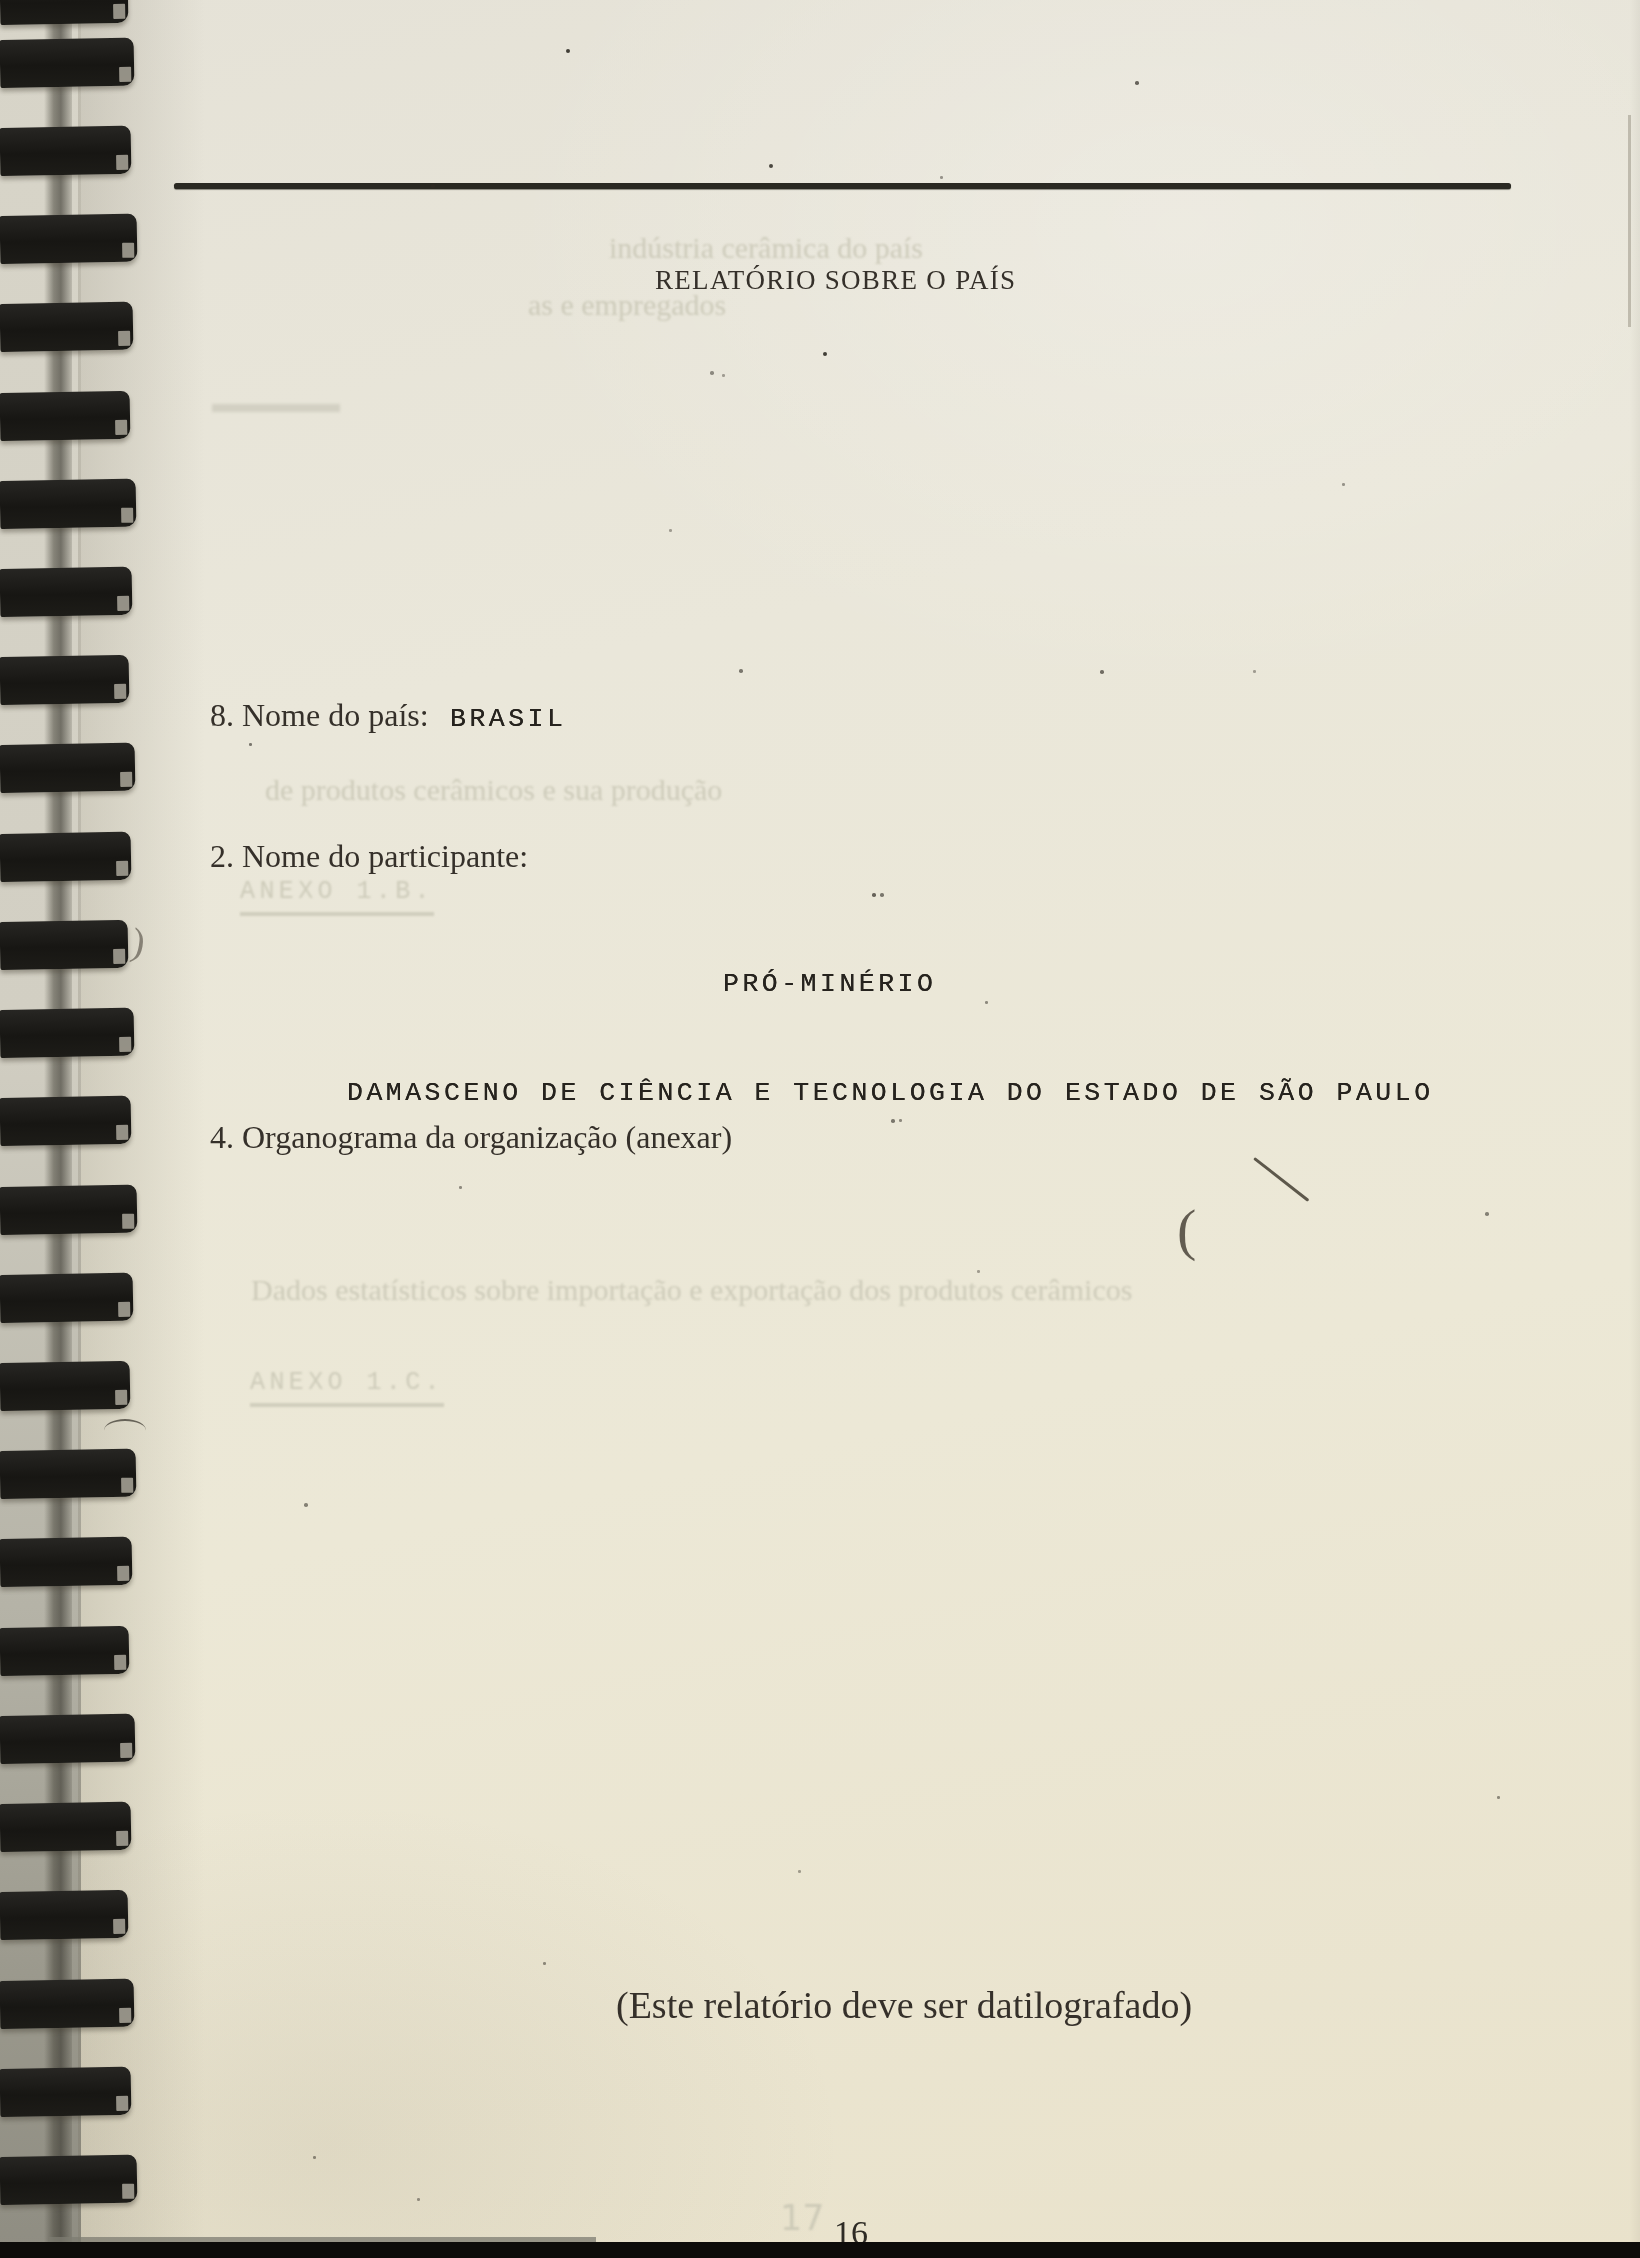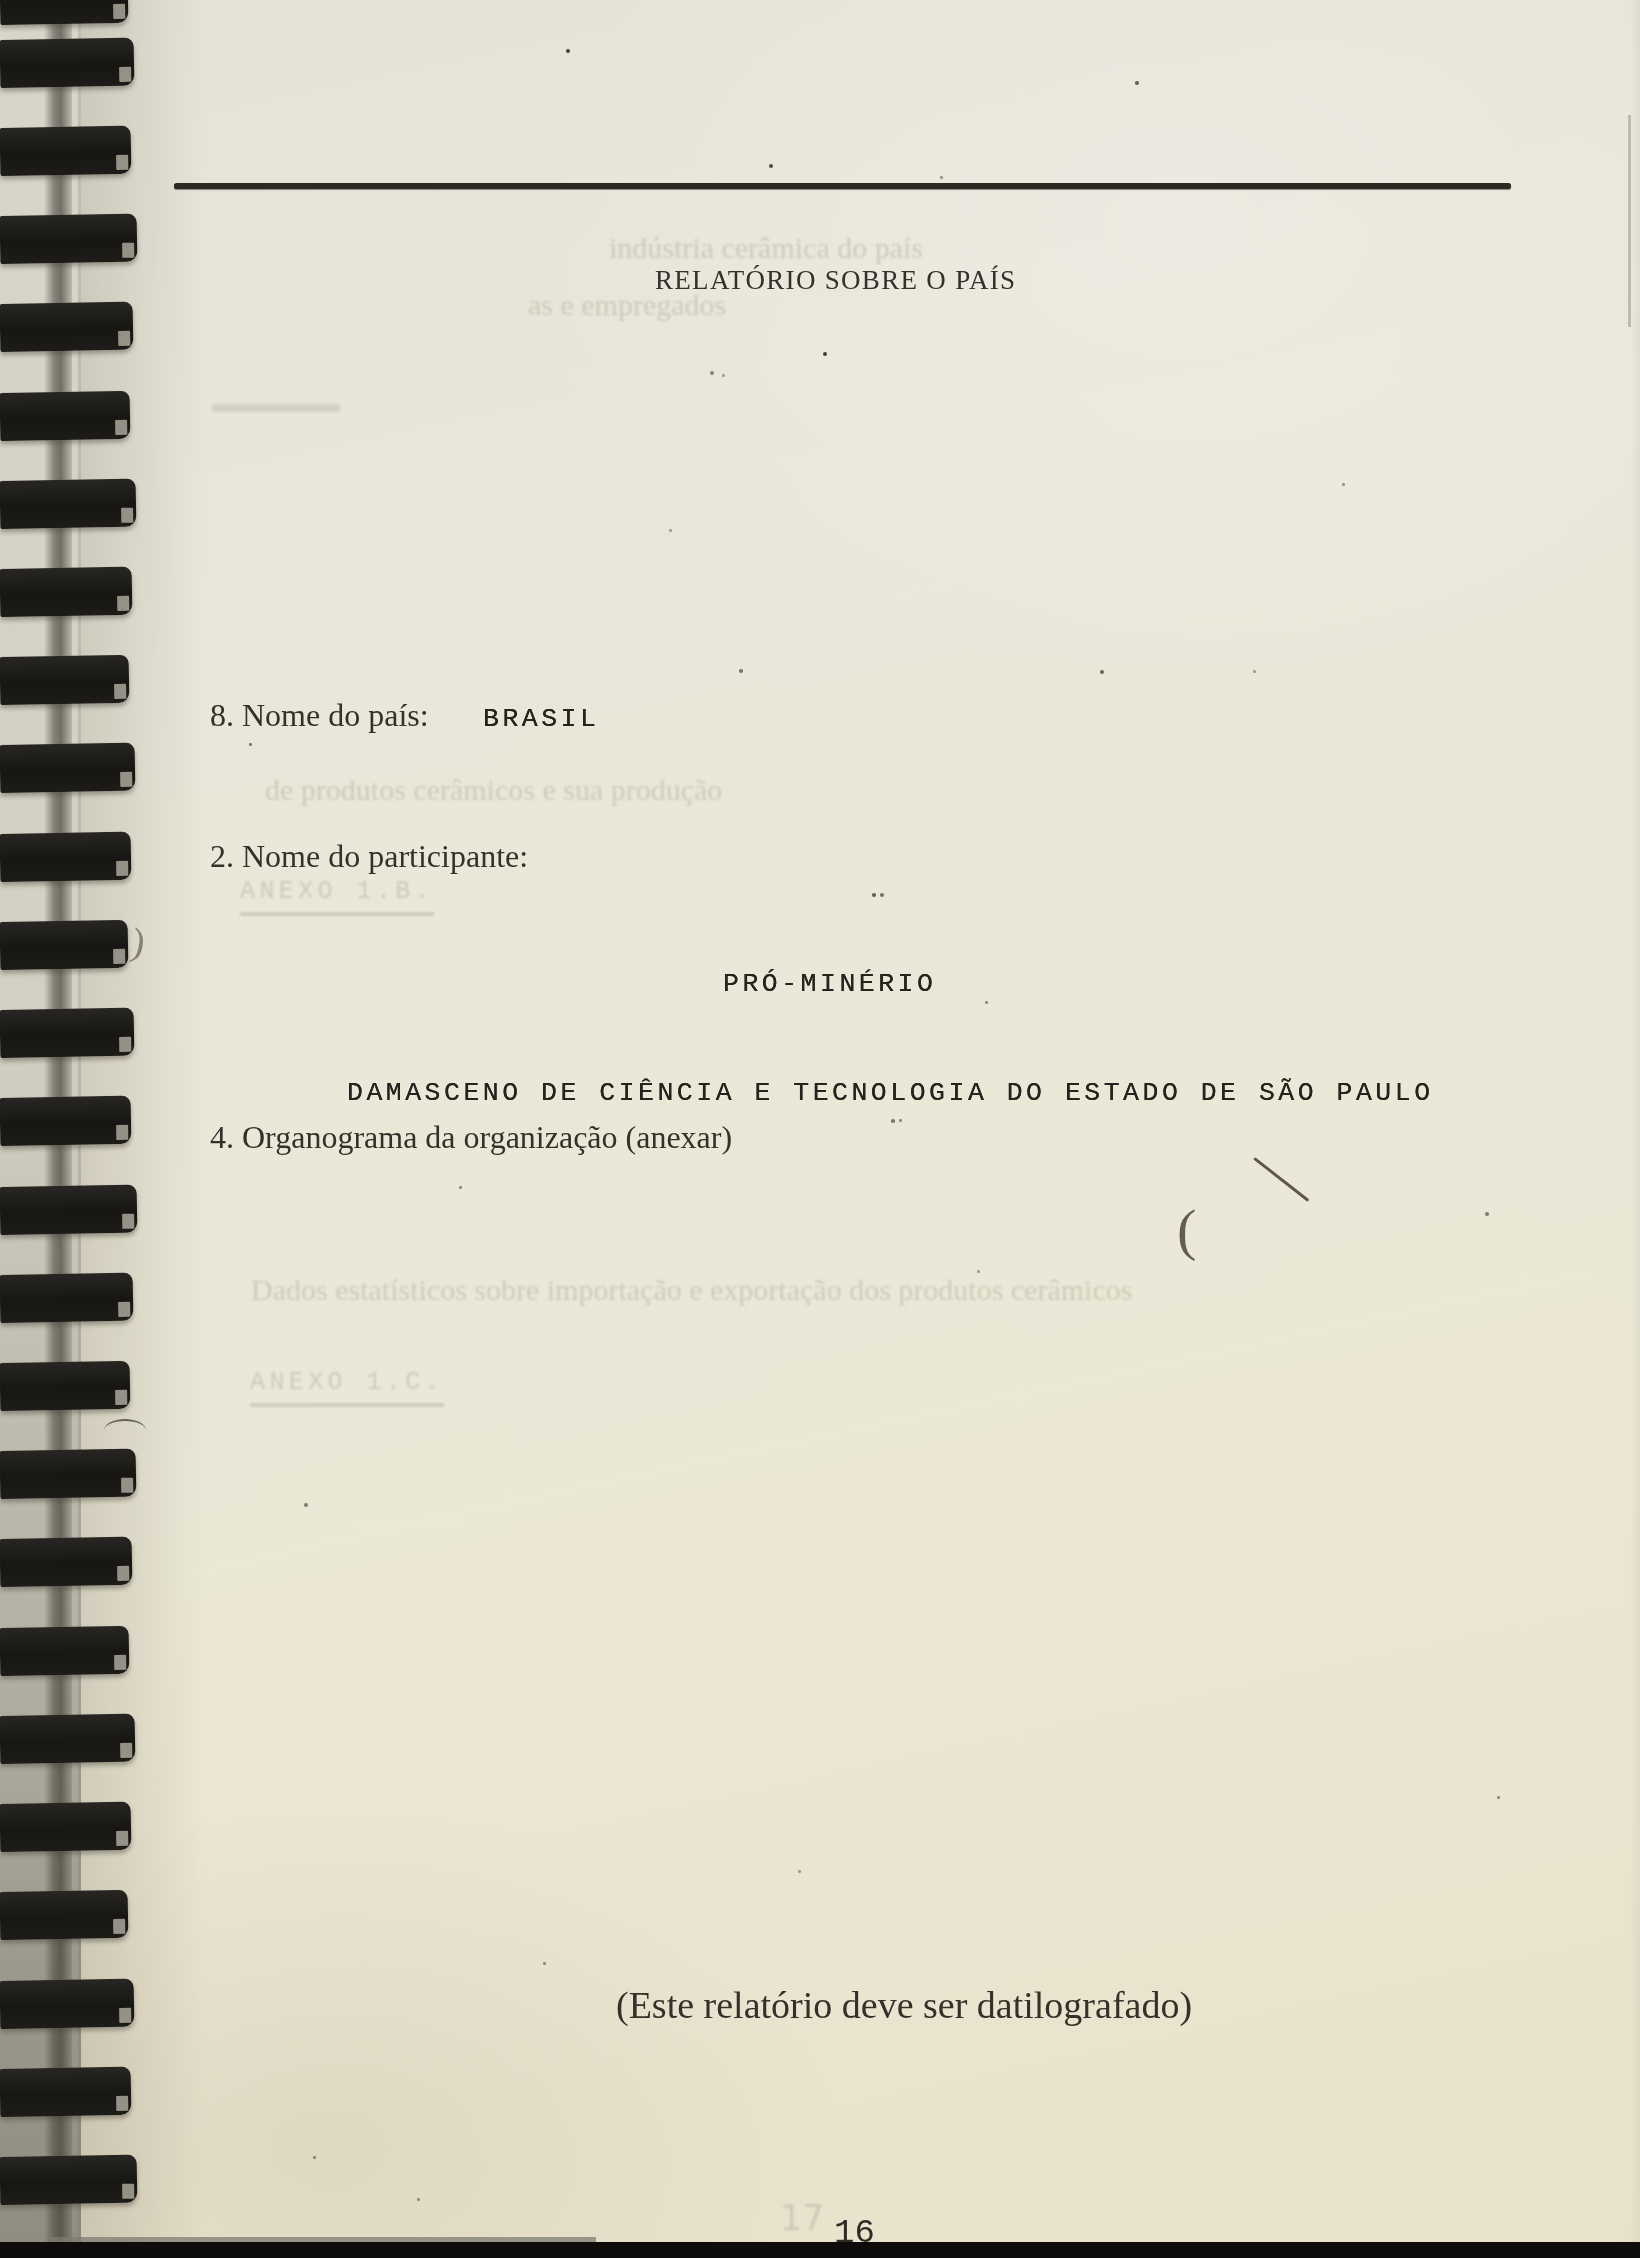--- a/index.html
+++ b/index.html
@@ -32,21 +32,21 @@
   
   .abs{position:absolute;z-index:4;}
   .print{font-family:"Liberation Serif", serif;color:#35302a;white-space:pre;}
   .type{font-family:"Liberation Mono","DejaVu Sans Mono",monospace;color:#26231e;
     font-size:26.5px;letter-spacing:3.5px;white-space:pre;text-shadow:0 0 0.4px #26231e;}
   .top-rule{left:174px;top:183px;width:1337px;height:6.2px;background:#2a2922;border-radius:2.6px;
     box-shadow:0 0.9px 0.9px rgba(42,41,34,0.5);z-index:4;}
   .title{left:655px;top:265px;font-size:27px;letter-spacing:1.3px;z-index:4;}
   .label{font-size:32px;}
   .footer-note{left:616px;top:1983px;font-size:38px;}
-  .page-num{left:834px;top:2214px;font-family:Liberation Mono, monospace;font-size:34px;color:#2e2b25;z-index:5;}
+  .page-num{left:834px;top:2214px;font-family:Liberation Serif, serif;font-size:34px;color:#2e2b25;z-index:5;}
   
   .ghost{color:#c6c4b2;opacity:.8;filter:blur(1px);z-index:3;white-space:pre;}
   .ghost-serif{font-family:"Liberation Serif",serif;font-size:30px;}
   .ghost-mono{font-family:"Liberation Mono","DejaVu Sans Mono",monospace;font-size:25px;letter-spacing:4.4px;
     border-bottom:4.4px solid rgba(198,196,178,0.9);padding-bottom:6.2px;}
   .ghost-num{font-family:"DejaVu Sans",sans-serif;font-size:35px;}
   .ghost-smudge{left:212px;top:404px;width:128px;height:8px;background:rgba(193,192,177,0.55);filter:blur(1.8px);z-index:3;}
   
   .mark{position:absolute;z-index:4;color:#403a30;}
   .mark-diag{left:1255px;top:1157px;width:69px;height:2.6px;background:#443e33;border-radius:2.6px;
@@ -104,21 +104,21 @@
   <div class="abs ghost ghost-serif" style="left:265px;top:773px">de produtos cerâmicos e sua produção</div>
   <div class="abs ghost ghost-mono" style="left:240px;top:877px">ANEXO 1.B.</div>
   <div class="abs ghost ghost-serif" style="left:251px;top:1273px">Dados estatísticos sobre importação e exportação dos produtos cerâmicos</div>
   <div class="abs ghost ghost-mono" style="left:250px;top:1368px">ANEXO 1.C.</div>
   <div class="abs ghost ghost-num" style="left:780px;top:2198px">17</div>
 
   <div class="abs top-rule"></div>
   <div class="abs print title">RELATÓRIO SOBRE O PAÍS</div>
 
   <div class="abs print label" style="left:210px;top:697px">8. Nome do país:</div>
-  <div class="abs type" style="left:483px;top:704px">BRASIL</div>
+  <div class="abs type" style="left:450px;top:704px">BRASIL</div>
 
   <div class="abs print label" style="left:210px;top:838px">2. Nome do participante:</div>
 
   <div class="abs type" style="left:723px;top:969px">PRÓ-MINÉRIO</div>
   <div class="abs type" style="left:347px;top:1078px">DAMASCENO DE CIÊNCIA E TECNOLOGIA DO ESTADO DE SÃO PAULO</div>
 
   <div class="abs print label" style="left:210px;top:1119px">4. Organograma da organização (anexar)</div>
 
   <div class="abs print footer-note">(Este relatório deve ser datilografado)</div>
   <div class="abs page-num">16</div>

